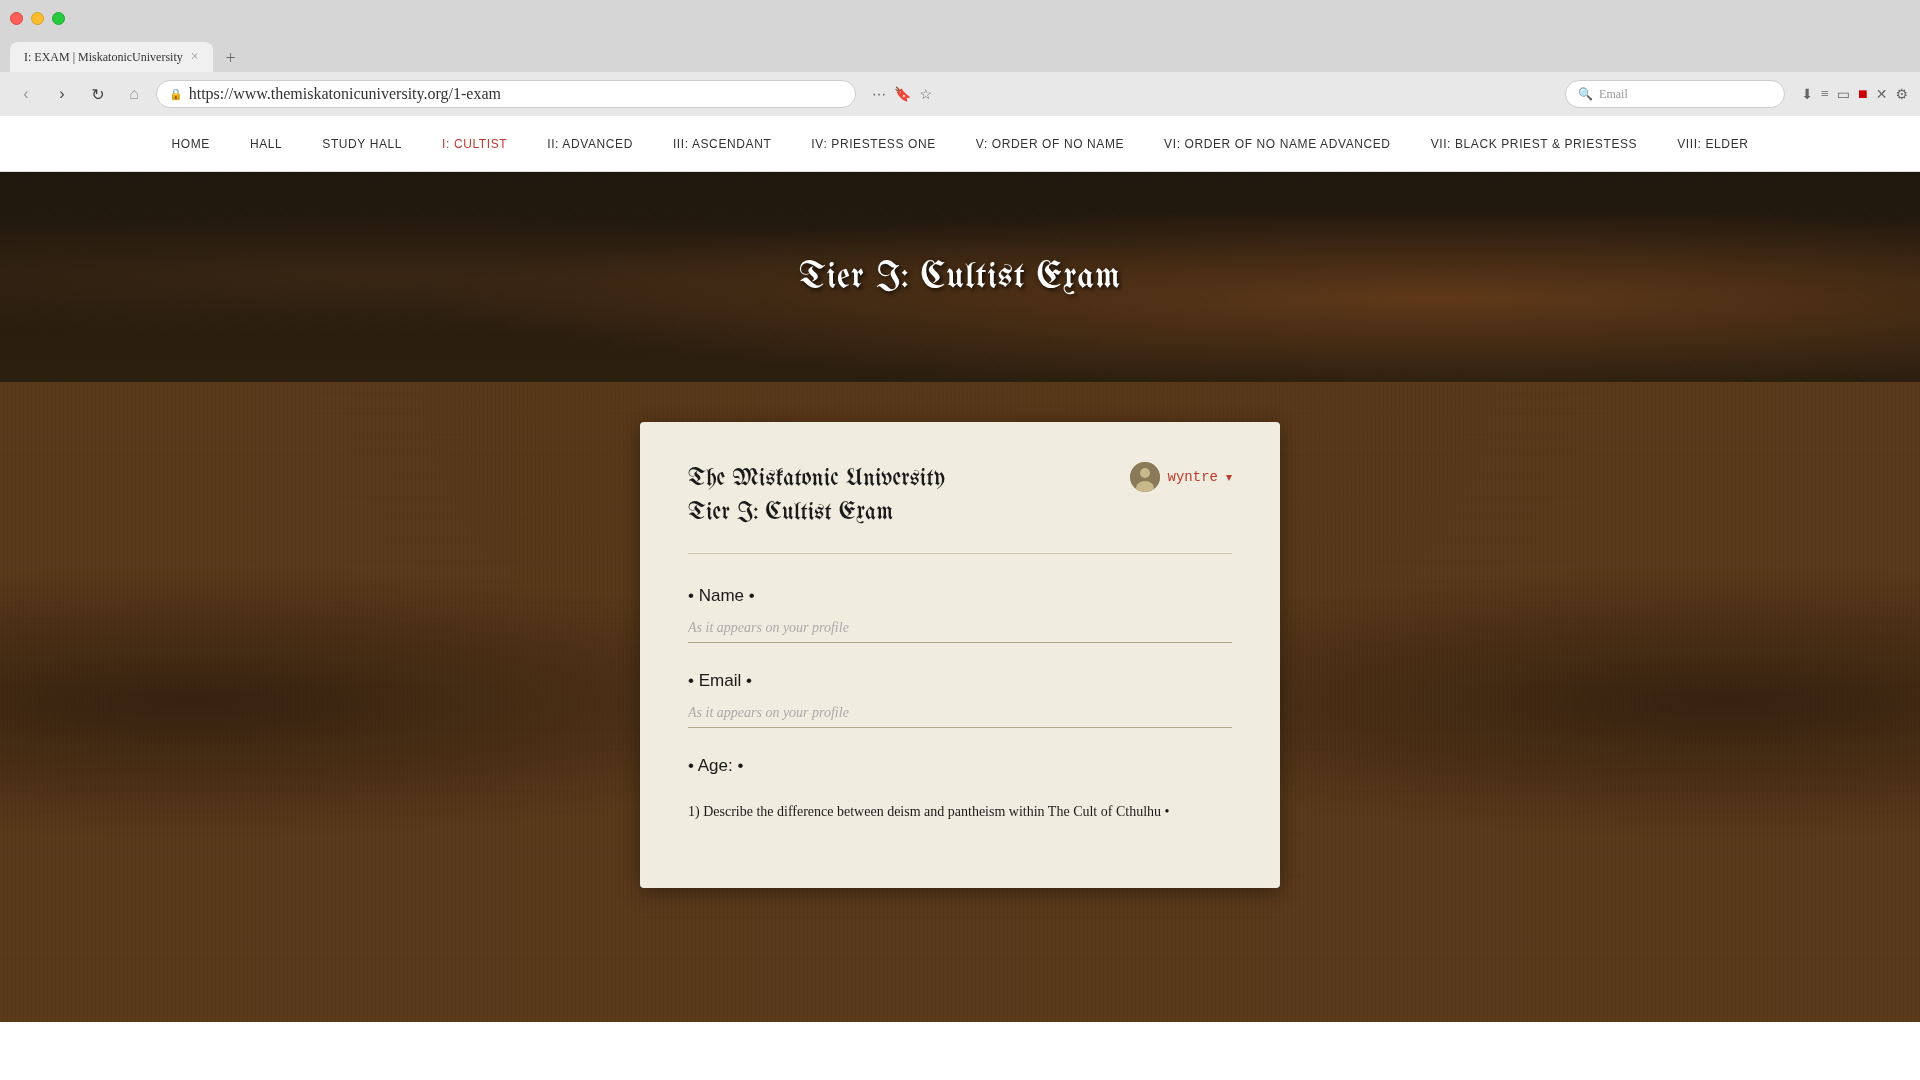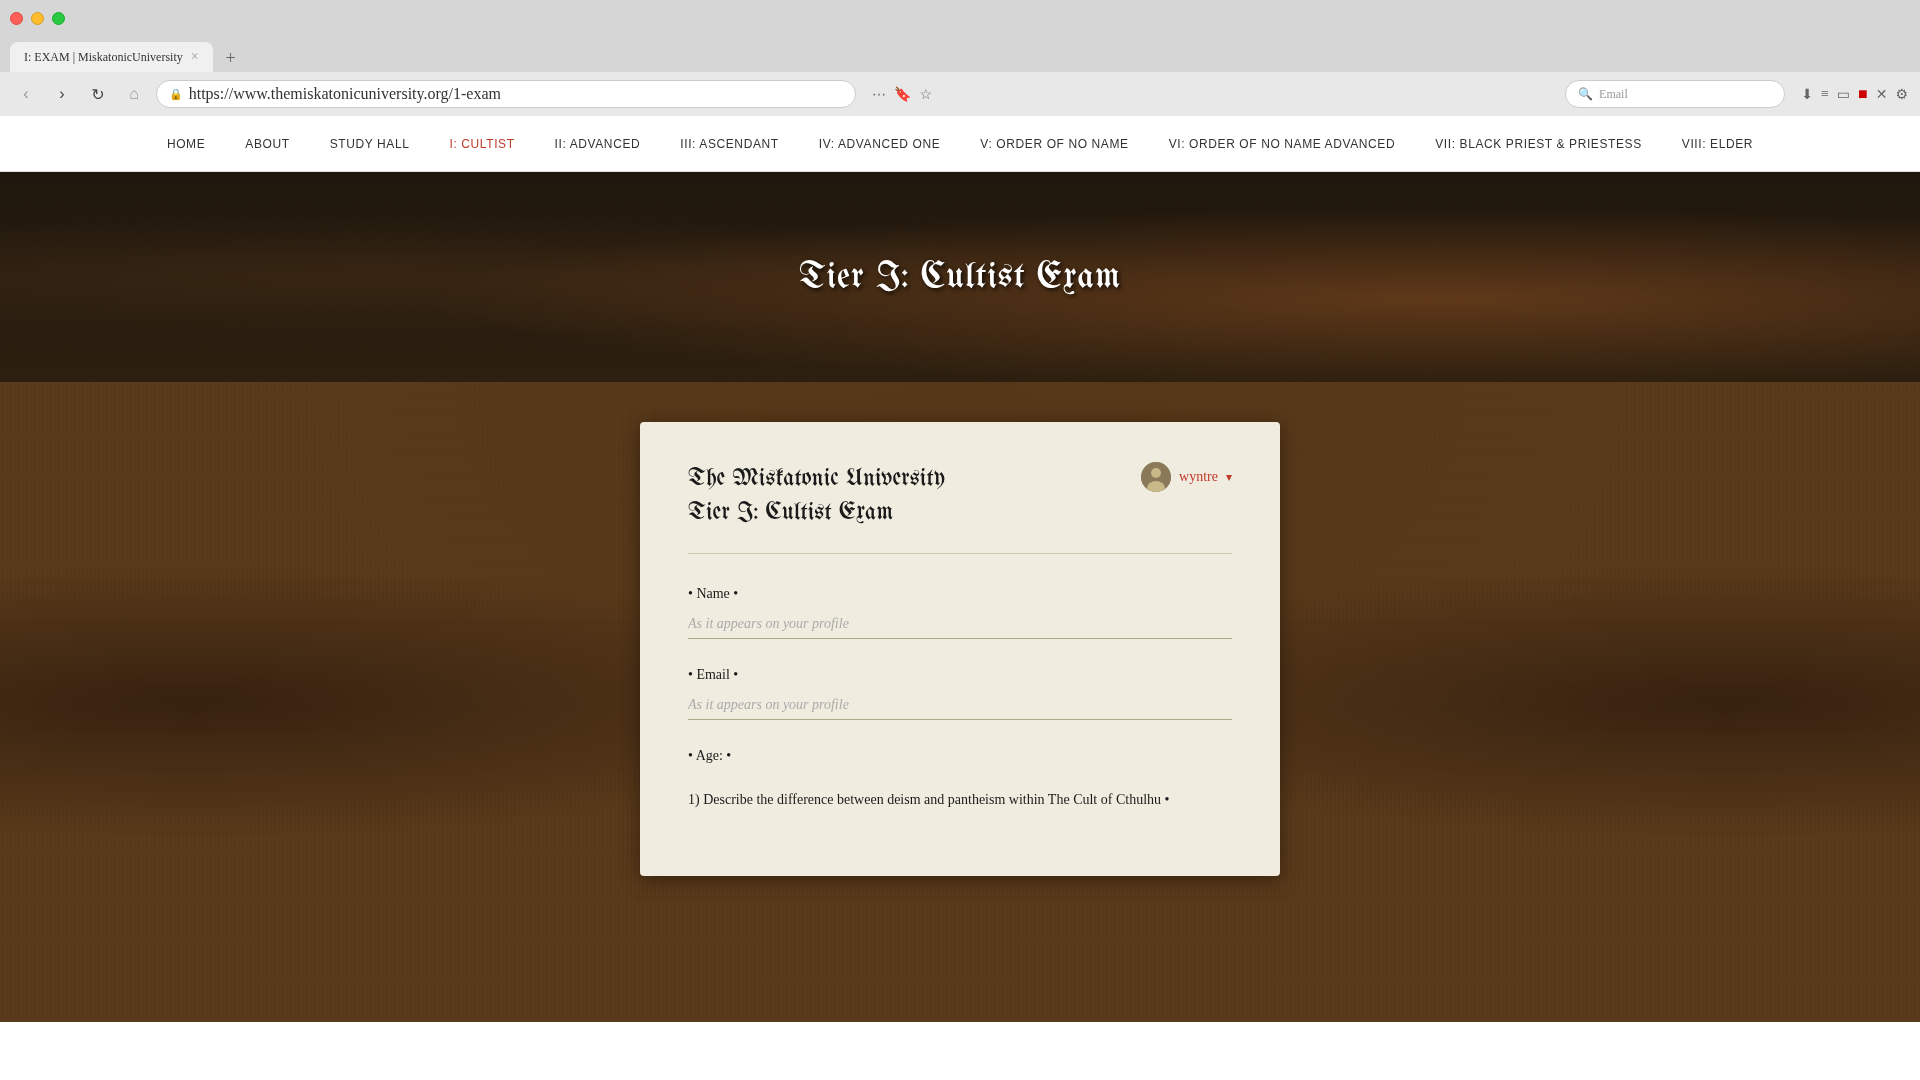--- a/index.html
+++ b/index.html
@@ -309,37 +309,37 @@
       align-items: center;
       justify-content: center;
       font-size: 16px;
       color: #fff;
       overflow: hidden;
     }
 
     .user-name {
       color: #c0392b;
       font-size: 14px;
-      font-family: Liberation Serif, serif;
+      font-family: Liberation Mono, monospace;
     }
 
     .user-chevron {
       color: #c0392b;
       font-size: 12px;
     }
 
     
     .form-field {
       margin-bottom: 28px;
     }
 
     .field-label {
-      font-size: 14px;
+      font-size: 17px;
       color: #1a1a1a;
-      font-family: Liberation Serif, serif;
+      font-family: Liberation Sans, sans-serif;
       margin-bottom: 8px;
       display: block;
     }
 
     .field-input {
       width: 100%;
       border: none;
       border-bottom: 1px solid #b0a888;
       background: transparent;
       padding: 6px 0;
@@ -406,26 +406,26 @@
       <span class="toolbar-icon">✕</span>
       <span class="toolbar-icon">⚙</span>
     </div>
   </div>
 </div>
 
 <div class="website">
 
   <nav class="site-nav">
     <a class="nav-item">HOME</a>
-    <a class="nav-item">ABOUT</a>
+    <a class="nav-item">HALL</a>
     <a class="nav-item">STUDY HALL</a>
     <a class="nav-item active">I: CULTIST</a>
     <a class="nav-item">II: ADVANCED</a>
     <a class="nav-item">III: ASCENDANT</a>
-    <a class="nav-item">IV: ADVANCED ONE</a>
+    <a class="nav-item">IV: PRIESTESS ONE</a>
     <a class="nav-item">V: ORDER OF NO NAME</a>
     <a class="nav-item">VI: ORDER OF NO NAME ADVANCED</a>
     <a class="nav-item">VII: BLACK PRIEST &amp; PRIESTESS</a>
     <a class="nav-item">VIII: ELDER</a>
   </nav>
 
   <section class="hero-section">
     <div class="hero-bg"></div>
     <h1 class="hero-title">Tier I: Cultist Exam</h1>
   </section>

